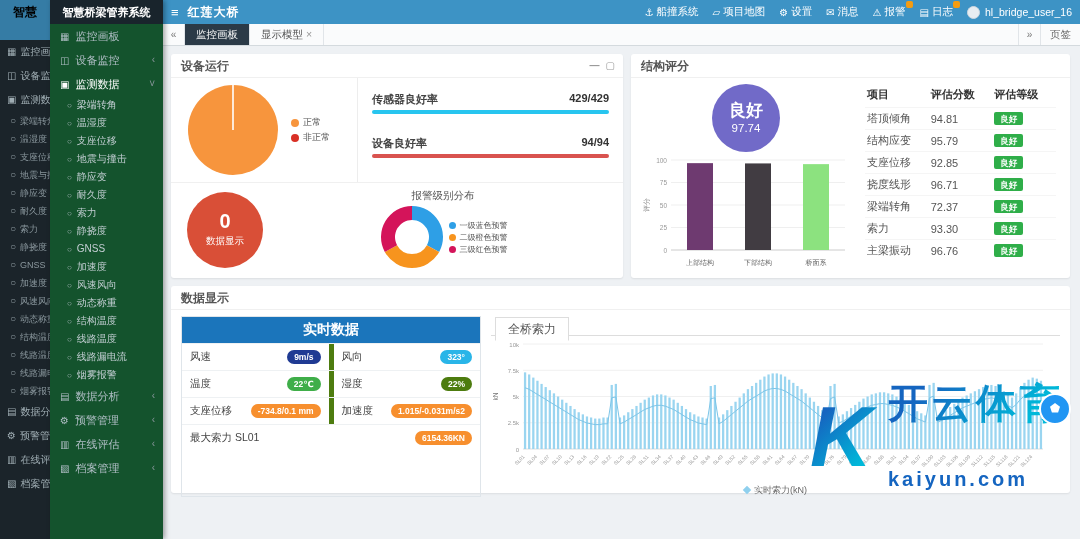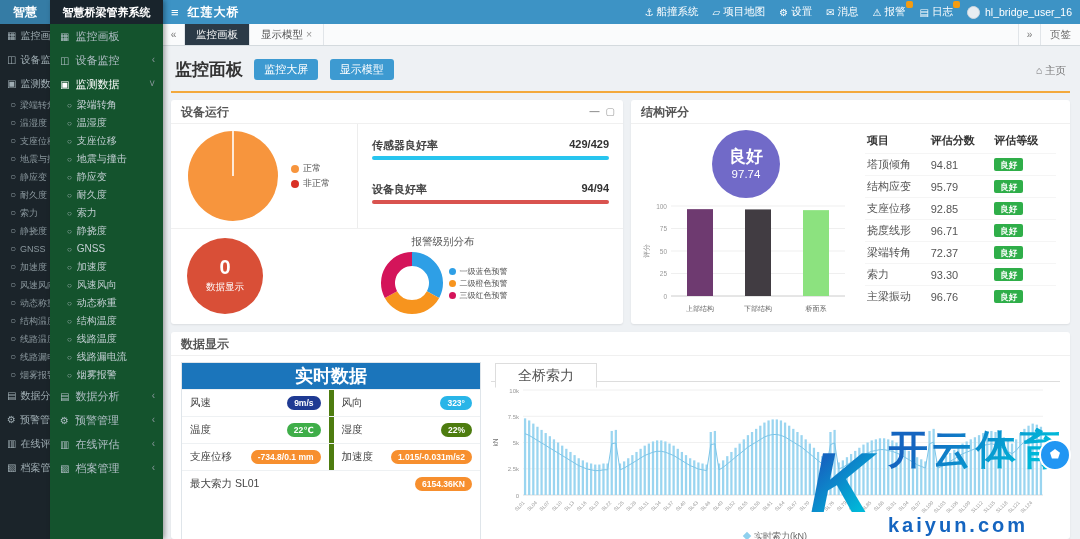--- a/index.html
+++ b/index.html
@@ -1,21 +1,21 @@
 <!DOCTYPE html>
 <html><head>
 <meta charset="utf-8">
 <style>
   * { margin:0; padding:0; box-sizing:border-box; }
   html,body { width:1080px; height:539px; overflow:hidden; }
   body { position:relative; background:#eef1f4; font-family:"Liberation Sans","DejaVu Sans",sans-serif; font-size:12px; color:#333; }
 
   
   #sidebar-mini { position:absolute; left:0; top:0; width:50px; height:539px; background:#1b242a; z-index:5; overflow:hidden; }
-  .mini-logo { height:24px; background:#357ca5; color:#ffffff; font-weight:bold; font-size:12px; text-align:center; line-height:24px; }
+  .mini-logo { height:40px; background:#357ca5; color:#000000; font-weight:bold; font-size:12px; text-align:center; line-height:24px; }
   .mini-item { height:24px; line-height:24px; padding-left:7px; color:#9fadb3; font-size:10px; white-space:nowrap; overflow:hidden; }
   .mini-sub { height:18px; line-height:18px; padding-left:10px; color:#8a979d; font-size:9px; white-space:nowrap; overflow:hidden; }
   .mini-item .icon, .mini-sub .icon { margin-right:4px; font-size:10px; }
 
   #sidebar-fly { position:absolute; left:50px; top:0; width:113px; height:539px; background:#14532d; z-index:6; box-shadow:2px 0 5px rgba(0,0,0,.35); overflow:hidden; }
   .fly-logo { height:24px; background:#19242c; color:#fff; font-weight:bold; font-size:11px; text-align:center; line-height:24px; white-space:nowrap; }
   .fly-item { height:24px; line-height:24px; padding:0 8px 0 10px; color:#b0bec5; font-size:11px; white-space:nowrap; cursor:pointer; }
   .fly-item.active { color:#fff; }
   .fly-item .icon { margin-right:6px; font-size:10px; }
   .fly-item .chev { float:right; font-size:10px; color:#8a979d; }
@@ -89,29 +89,29 @@
   #grade-circle .gscore { font-size:11.5px; margin-top:2px; }
   #score-table-wrap { flex:1; padding:2px 4px 0 10px; }
   #score-table { width:100%; border-collapse:collapse; font-size:11px; }
   #score-table th { text-align:left; color:#333; font-size:11px; padding:3px 2px 5px; }
   #score-table td { color:#555; padding:3px 2px; border-top:1px solid #f5f5f5; }
   .badge-good { background:#2fae49; color:#fff; font-size:8.5px; font-weight:bold; padding:1.5px 6px; border-radius:2px; }
 
   #data-panel { margin-top:8px; height:207px; position:relative; }
   #data-body { display:flex; padding:6px 10px; }
   #rt-card { width:300px; border:1px solid #dfe5ea; flex:none; }
-  #rt-head { height:26px; line-height:26px; background:#1b75bb; color:#fff; text-align:center; font-size:18px; font-weight:bold; }
+  #rt-head { height:26px; line-height:26px; background:#1b75bb; color:#fff; text-align:center; font-size:14px; font-weight:bold;font-family:Liberation Mono, monospace; }
   .rt-row { display:flex; border-top:1px solid #eef1f3; }
   .rt-cell { flex:1; display:flex; align-items:center; justify-content:space-between; padding:0 8px; height:26px; }
   .rt-cell + .rt-cell { border-left:5px solid #4d7c0f; }
   .rt-label { font-size:10.5px; color:#444; white-space:nowrap; }
   .rt-badge { color:#fff; font-size:8.5px; font-weight:bold; padding:2px 7px; border-radius:9px; white-space:nowrap; }
   #chart-card { flex:1; margin-left:10px; position:relative; }
   #chart-tabs { height:20px; border-bottom:1px solid #ddd; padding-left:4px; }
-  #cable-tab { display:inline-block; background:#fff; border:1px solid #ddd; border-bottom:1px solid #fff; padding:3px 22px 2px; font-size:14px; color:#555; position:relative; top:1px; cursor:pointer; }
+  #cable-tab { display:inline-block; background:#fff; border:1px solid #ddd; border-bottom:1px solid #fff; padding:3px 12px 2px; font-size:12px; color:#555; position:relative; top:1px; cursor:pointer; }
   #cable-legend { text-align:center; font-size:9px; color:#666; height:13px; }
   .diamond { display:inline-block; width:6px; height:6px; background:#8fd0ee; transform:rotate(45deg); margin-right:4px; }
 
   #watermark { position:absolute; right:6px; bottom:2px; display:flex; align-items:center; z-index:9; pointer-events:none; }
   .wm-grad { background:linear-gradient(135deg,#1565c0 20%,#00b8d9 80%); -webkit-background-clip:text; background-clip:text; color:transparent; }
   #wm-k { font-size:86px; font-weight:bold; font-style:italic; line-height:.9; position:relative; padding-right:6px; }
   #wm-ball { position:absolute; right:-8px; top:10px; }
   #wm-txt { display:flex; flex-direction:column; margin-left:10px; }
   #wm-brand { font-size:40px; font-weight:bold; letter-spacing:4px; line-height:1.05; }
   #wm-domain { font-size:20px; font-weight:bold; color:#1565c0; letter-spacing:3px;margin-top:44px; }
@@ -224,28 +224,20 @@
     <div class="tab">
       <span>显示模型</span><span class="close-x">×</span>
     </div>
     <div id="tab-spacer"></div>
     <div class="tab-sq right">»</div>
     <div id="tab-more">页签</div>
   </div>
 
   <div id="content">
 
-    <div id="page-head">
-      <span id="page-title">监控面板</span>
-      <button class="head-btn">监控大屏</button>
-      <button class="head-btn">显示模型</button>
-      <span id="breadcrumb">
-        <span class="home-ic">⌂</span><span>主页</span>
-      </span>
-    </div>
 
     <div id="row1">
 
       <div class="panel" id="device-panel">
         <div class="panel-hd">
           <span>设备运行</span>
           <span class="panel-tools">
             <span>—</span><span>▢</span>
           </span>
         </div>

